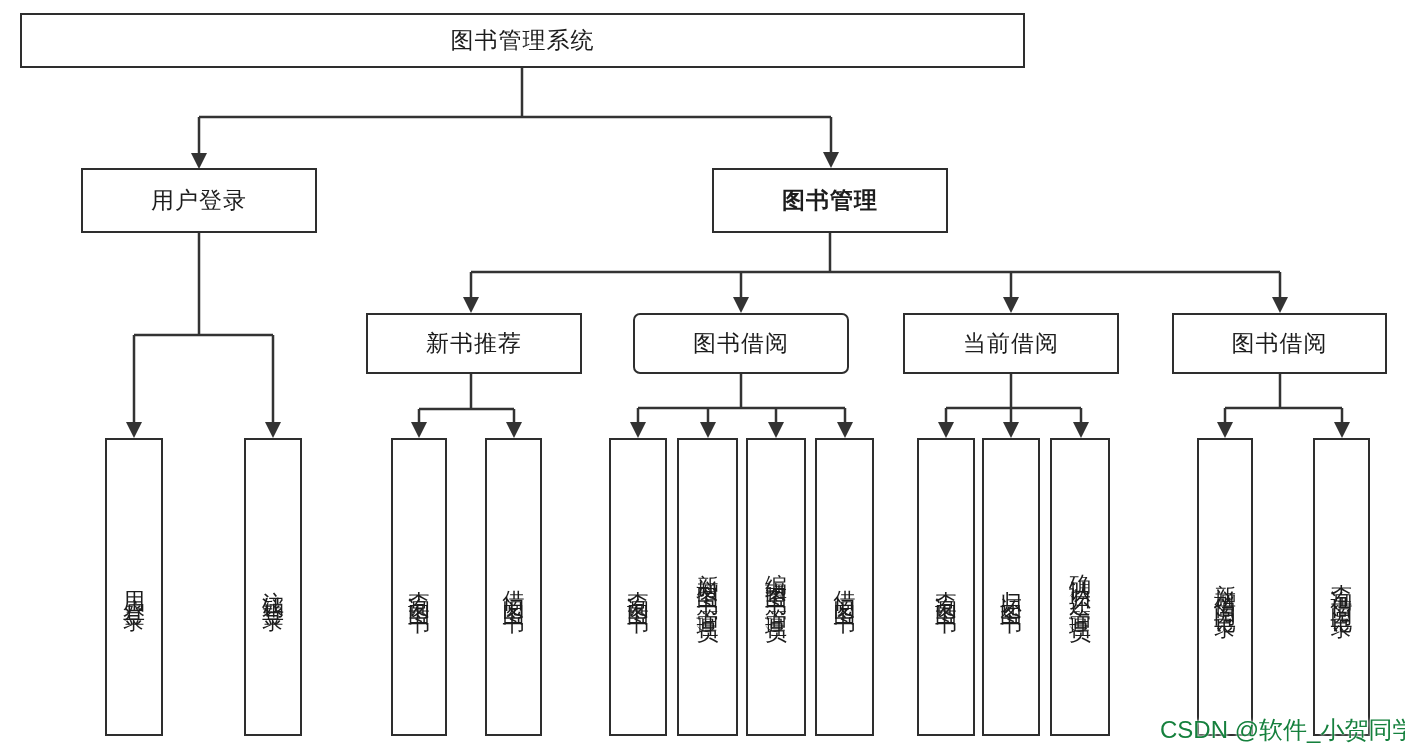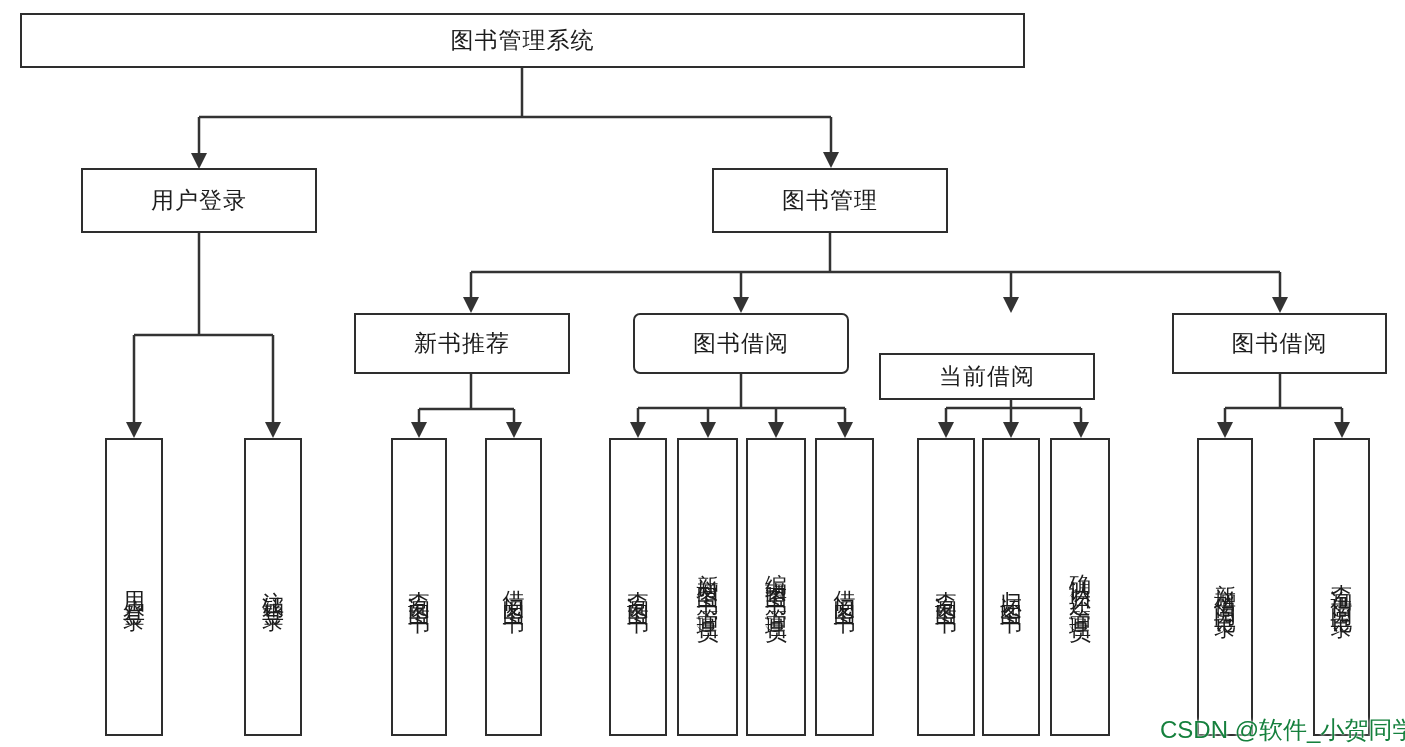--- a/index.html
+++ b/index.html
@@ -93,31 +93,31 @@
     </g>
   </svg>
 
   <div class="node hbox" style="left:20px;top:13px;width:1005px;height:55px;">
     <span>图书管理系统</span>
   </div>
 
   <div class="node hbox" style="left:81px;top:168px;width:236px;height:65px;">
     <span>用户登录</span>
   </div>
-  <div class="node hbox" style="left:712px;top:168px;width:236px;height:65px;">
+  <div class="node hbox" style="left:712px;top:168px;width:236px;height:65px;font-weight:bold;">
     <span>图书管理</span>
   </div>
 
-  <div class="node hbox" style="left:354px;top:313px;width:216px;height:61px;">
+  <div class="node hbox" style="left:366px;top:313px;width:216px;height:61px;">
     <span>新书推荐</span>
   </div>
   <div class="node hbox" style="left:633px;top:313px;width:216px;height:61px;border-radius:7px;">
     <span>图书借阅</span>
   </div>
-  <div class="node hbox" style="left:879px;top:313px;width:216px;height:47px;margin-top:40px;">
+  <div class="node hbox" style="left:903px;top:313px;width:216px;height:61px;">
     <span>当前借阅</span>
   </div>
   <div class="node hbox" style="left:1172px;top:313px;width:215px;height:61px;">
     <span>图书借阅</span>
   </div>
 
   <div class="node vbox" style="left:105px;top:438px;width:58px;height:298px;">
     <span>用户登录</span>
   </div>
   <div class="node vbox" style="left:244px;top:438px;width:58px;height:298px;">

